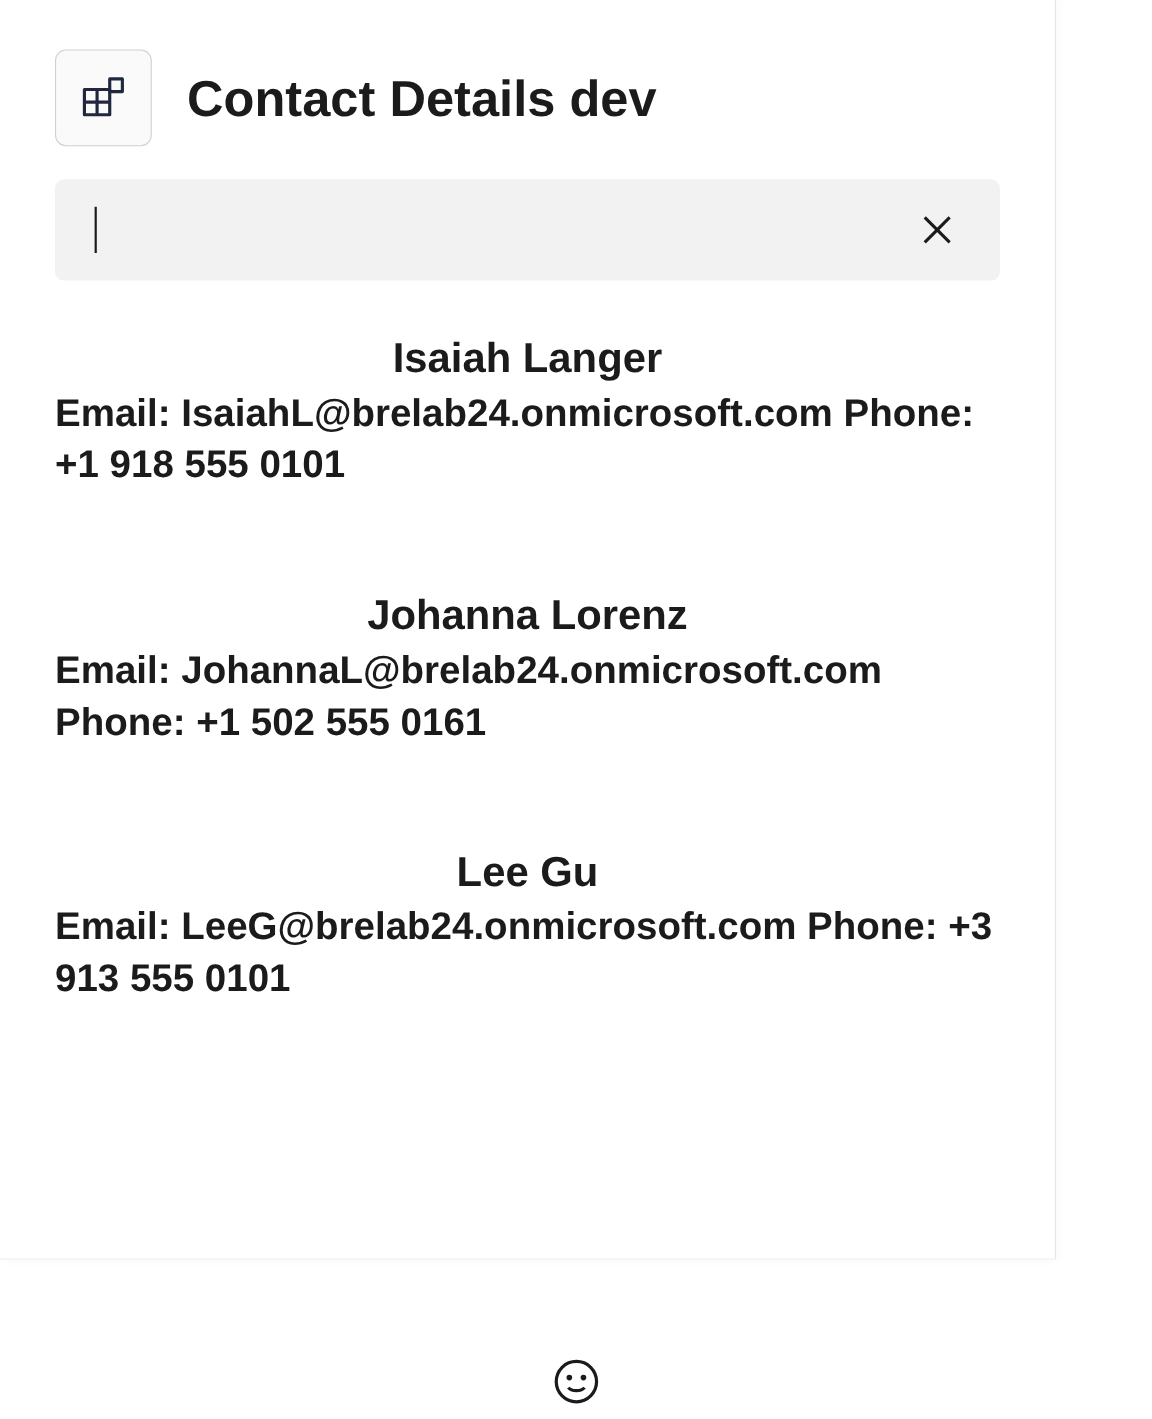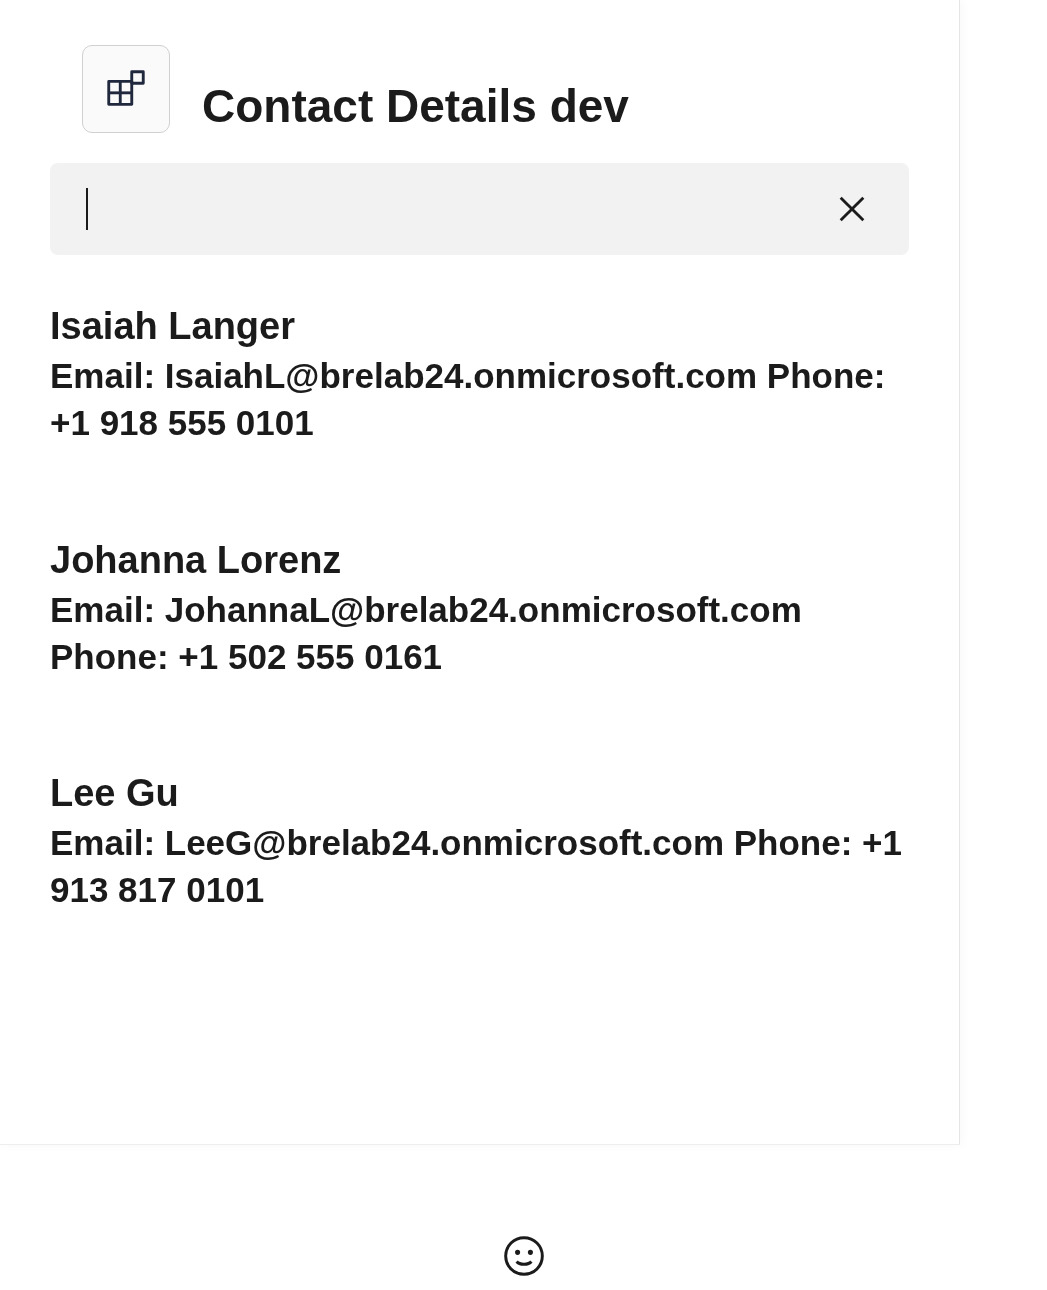--- a/index.html
+++ b/index.html
@@ -17,24 +17,23 @@
       height: 1145px;
       position: absolute;
       top: 0;
       left: 0;
       border-right: 1px solid #e5e5e5;
       border-bottom: 1px solid #eee;
       box-shadow: 2px 0 10px rgba(0,0,0,0.03);
     }
     .header {
       display: flex;
-      align-items: flex-end;
+      align-items: center;
       padding: 45px 50px 30px 50px;
       gap: 32px;
-      margin-left: 32px;
     }
     .app-icon-box {
       width: 88px;
       height: 88px;
       border: 1px solid #d0d0d0;
       border-radius: 10px;
       display: flex;
       align-items: center;
       justify-content: center;
       background: #fafafa;
@@ -86,20 +85,21 @@
     }
     .contact {
       margin-top: 92px;
     }
     .contact:first-child { margin-top: 50px; }
     .contact-name {
       font-size: 38px;
       font-weight: 700;
       color: #1b1b1b;
       margin-bottom: 4px;
+      text-align: center;
     }
     .contact-details {
       font-size: 35px;
       font-weight: 700;
       color: #1b1b1b;
       line-height: 1.35;
     }
     .toolbar {
       position: absolute;
       bottom: 0;
@@ -158,21 +158,21 @@
     <div class="contact">
       <div class="contact-name">Isaiah Langer</div>
       <div class="contact-details">Email: IsaiahL@brelab24.onmicrosoft.com Phone: +1 918 555 0101</div>
     </div>
     <div class="contact">
       <div class="contact-name">Johanna Lorenz</div>
       <div class="contact-details">Email: JohannaL@brelab24.onmicrosoft.com Phone: +1 502 555 0161</div>
     </div>
     <div class="contact">
       <div class="contact-name">Lee Gu</div>
-      <div class="contact-details">Email: LeeG@brelab24.onmicrosoft.com Phone: +1 913 817 0101</div>
+      <div class="contact-details">Email: LeeG@brelab24.onmicrosoft.com Phone: +3 913 555 0101</div>
     </div>
   </div>
 </div>
 
 <div class="toolbar">
   <button class="toolbar-btn">
     <svg viewBox="0 0 24 24" fill="none" stroke="#1b1b1b" stroke-width="1.6">
       <circle cx="12" cy="12" r="10"></circle>
       <circle cx="8.5" cy="10" r="0.6" fill="#1b1b1b"></circle>
       <circle cx="15.5" cy="10" r="0.6" fill="#1b1b1b"></circle>

